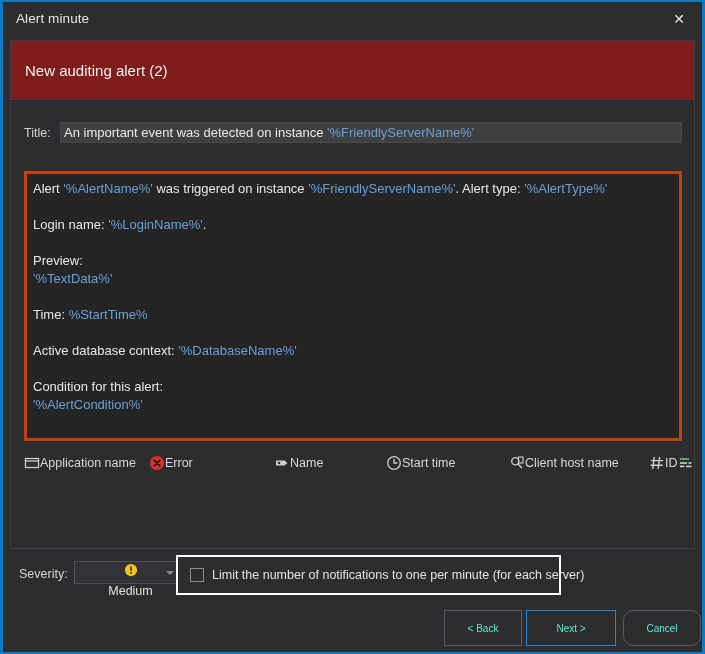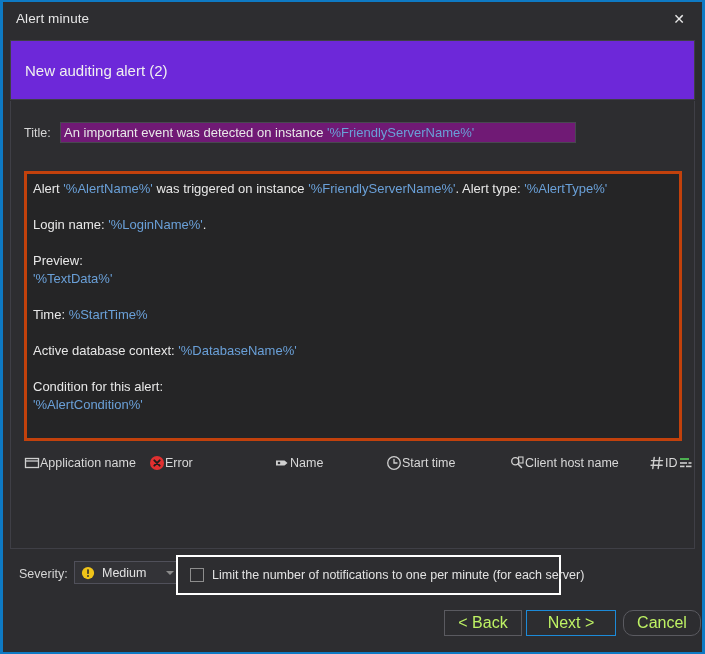--- a/index.html
+++ b/index.html
@@ -74,21 +74,21 @@
     cursor: default;
   }
 
   
   .header-panel {
     position: absolute;
     left: 10px;
     top: 40px;
     width: 685px;
     height: 60px;
-    background: #6d28d9;
+    background: #7f1d1d;
     border: 1px solid #3f3f46;
     box-sizing: border-box;
   }
   .header-title {
     position: absolute;
     left: 14px;
     top: 21px;
     font-size: 15px;
     color: #f0f0f0;
   }
@@ -117,23 +117,23 @@
     position: absolute;
     left: 0;
     top: 4px;
     font-size: 12.5px;
     color: #d6d6d6;
   }
   .title-input {
     position: absolute;
     left: 36px;
     top: 0;
-    width: 516px;
+    width: 622px;
     height: 21px;
-    background: #701a75;
+    background: #404040;
     border: 1px solid #484850;
     box-sizing: border-box;
     color: #e8e8e8;
     font-size: 13px;
     font-family: "Liberation Sans", sans-serif;
     padding: 0 3px;
     line-height: 19px;
     overflow: hidden;
     white-space: nowrap;
   }
@@ -220,20 +220,21 @@
     top: 6px;
     width: 108px;
     height: 23px;
     background: #333337;
     border: 1px solid #50505a;
     box-sizing: border-box;
     display: flex;
     align-items: center;
     padding-left: 5px;
     gap: 6px;
+    flex-direction: column;
   }
   .sev-combo .sev-text {
     font-size: 12.5px;
     color: #e2e2e2;
   }
   .sev-arrow {
     position: absolute;
     right: 7px;
     top: 9px;
     width: 0; height: 0;
@@ -273,26 +274,26 @@
   .btnbar {
     position: absolute;
     left: 10px;
     top: 610px;
     width: 685px;
     height: 30px;
   }
   .btn {
     position: absolute;
     top: 0;
-    height: 26px;
+    height: 36px;
     background: #2d2d30;
     border: 1px solid #5a5a60;
     box-sizing: border-box;
-    color: #bef264;
-    font-size: 16px;
+    color: #5eead4;
+    font-size: 10px;
     font-family: "Liberation Sans", sans-serif;
     display: flex;
     align-items: center;
     justify-content: center;
     cursor: default;
   }
   .btn-back   { left: 434px; width: 78px; }
   .btn-next   { left: 516px; width: 90px; border: 1px solid #1c8ad8; }
   .btn-cancel { left: 613px; width: 78px; border-radius: 10px; }
 

